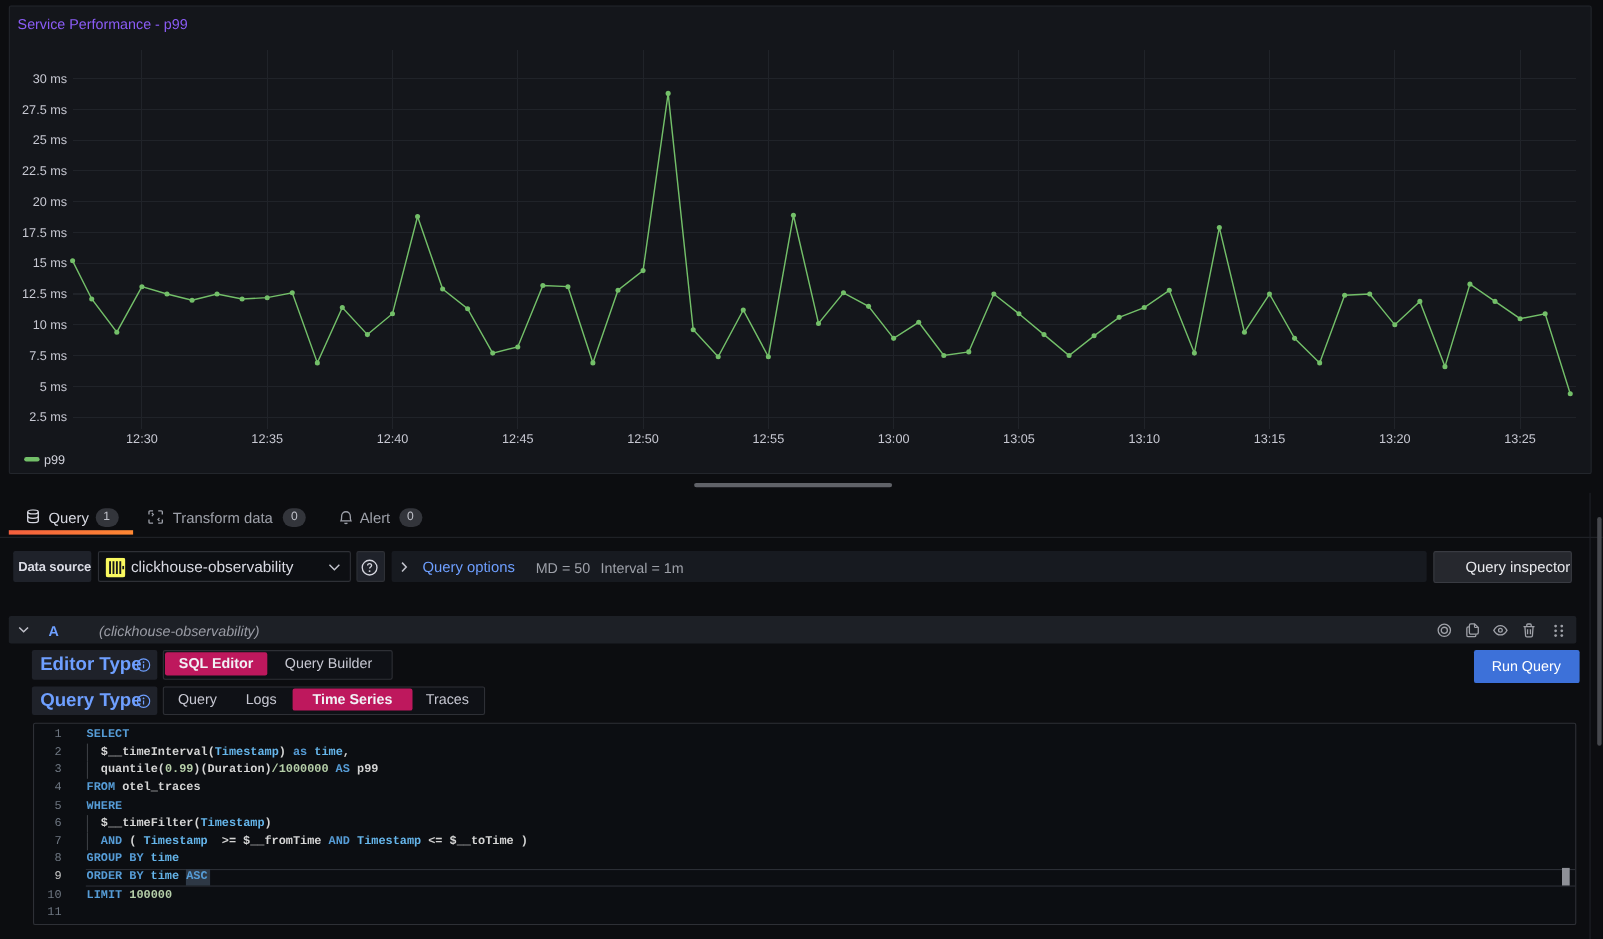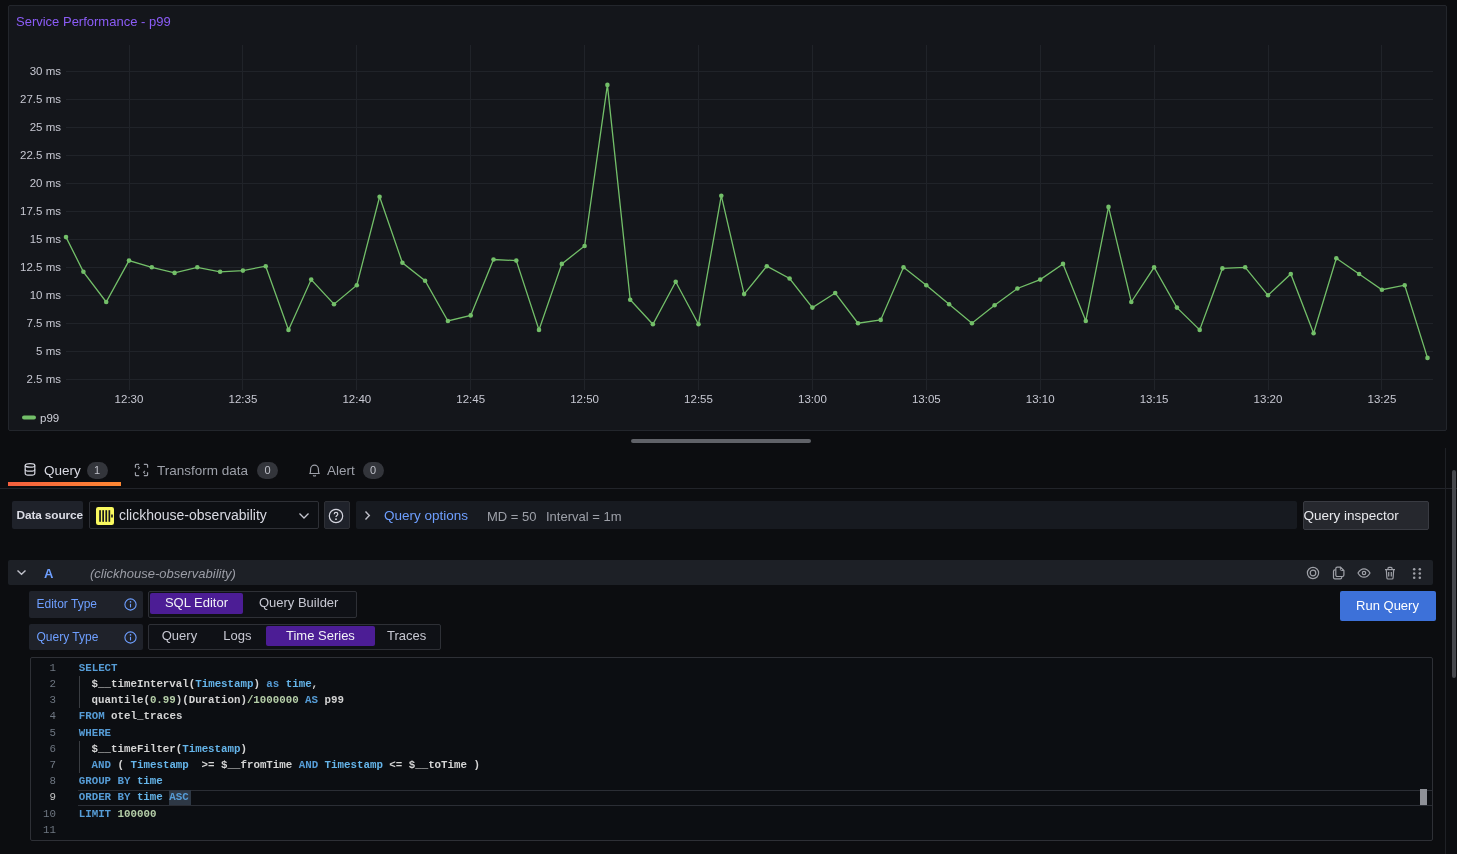--- a/index.html
+++ b/index.html
@@ -3,24 +3,24 @@
 <style>
 * { margin:0; padding:0; box-sizing:border-box; }
 html,body { width:1457px; height:854px; background:#0c0d10; overflow:hidden;
   font-family:"Liberation Sans",sans-serif; }
 .abs { position:absolute; }
 svg text { font-family:"Liberation Sans",sans-serif; }
 .codeline { left:30.5px; width:1402px; height:16.18px;
   font-family:"Liberation Mono",monospace; font-size:10.8px; font-weight:700; line-height:16.18px; white-space:pre; }
 .lnum { position:absolute; left:0; width:25.5px; text-align:right; color:#6e7681; font-weight:400; }
 .lnum.active { color:#c6c6c6; }
-.lbl { position:absolute; background:#1f222a; border-radius:2px; font-size:12px; font-weight:400; color:#6e9fff; line-height:26.5px; padding-left:8px; width:114.5px; height:26.5px; }
+.lbl { position:absolute; background:#1f222a; border-radius:2px; font-size:17px; font-weight:700; color:#6e9fff; line-height:26.5px; padding-left:8px; width:114.5px; height:26.5px; }
 .radio { position:absolute; border:1px solid #2e3036; border-radius:2px; height:26.5px; background:#0f1116; }
 .seg { position:absolute; top:2px; height:20.5px; line-height:20.5px; font-size:13px; text-align:center; color:#c7c8d2; }
-.seg.on { background:#4c1d95; border-radius:2px; color:#f1f2f6; font-weight:400; }
+.seg.on { background:#be185d; border-radius:2px; color:#f1f2f6; font-weight:700; }
 </style></head><body>
 <div class="abs" style="left:8px;top:5px;width:1439px;height:426px;background:#14161b;border:1px solid #23262c;border-radius:2px"></div>
 <div class="abs" style="left:16px;top:14px;font-size:13px;font-weight:400;color:#8b5cf6">Service Performance - p99</div>
 <svg class="abs" style="left:0;top:0" width="1457" height="437">
     <g stroke="#202329" stroke-width="1" shape-rendering="crispEdges">
       <line x1="66" x2="1433" y1="71.5" y2="71.5"></line>
       <line x1="66" x2="1433" y1="99.5" y2="99.5"></line>
       <line x1="66" x2="1433" y1="127.4" y2="127.4"></line>
       <line x1="66" x2="1433" y1="155.4" y2="155.4"></line>
       <line x1="66" x2="1433" y1="183.4" y2="183.4"></line>
@@ -185,21 +185,21 @@
     <path d="M6.2 6.2 C6.2 5.2 7 4.4 8 4.4 C9 4.4 9.8 5.2 9.8 6.1 C9.8 7.4 8 7.5 8 8.9"></path>
     <circle cx="8" cy="11.2" r="0.9" fill="#d4d5de" stroke="none"></circle>
   </svg>
 <div class="abs" style="left:355.5px;top:501px;width:941.5px;height:28px;background:#171a20;border-radius:2px"></div>
 <svg class="abs" style="left:364px;top:510px" width="7" height="11" viewBox="0 0 7 11" fill="none" stroke="#c0c1ca" stroke-width="1.4">
     <path d="M1.5 1.5 L5.3 5.5 L1.5 9.5"></path>
   </svg>
 <div class="abs" style="left:384px;top:508px;font-size:13.5px;font-weight:500;color:#6e9fff">Query options</div>
 <div class="abs" style="left:487px;top:509px;font-size:13px;color:#9da0a8">MD = 50</div>
 <div class="abs" style="left:546px;top:509px;font-size:13px;color:#9da0a8">Interval = 1m</div>
-<div class="abs" style="left:1302.5px;top:501px;width:126px;height:28.5px;background:#26282e;border:1px solid #393b42;border-radius:2px;font-size:13.5px;font-weight:500;color:#e8e9ed;text-align:left;line-height:27px">Query inspector</div>
+<div class="abs" style="left:1302.5px;top:501px;width:126px;height:28.5px;background:#26282e;border:1px solid #393b42;border-radius:2px;font-size:13.5px;font-weight:500;color:#e8e9ed;text-align:right;line-height:27px">Query inspector</div>
 <div class="abs" style="left:1444.5px;top:448px;width:1px;height:406px;background:#1f2126"></div>
 <div class="abs" style="left:1452px;top:470px;width:4px;height:208px;border-radius:2px;background:#46484d"></div>
 <div class="abs" style="left:8px;top:560px;width:1424.5px;height:24.5px;background:#1d2026;border-radius:2px"></div>
 <svg class="abs" style="left:16px;top:569px" width="11" height="7" viewBox="0 0 11 7" fill="none" stroke="#c0c1ca" stroke-width="1.4">
     <path d="M1.5 1.5 L5.5 5.3 L9.5 1.5"></path>
   </svg>
 <div class="abs" style="left:44px;top:566px;font-size:13px;font-weight:700;color:#6e9fff">A</div>
 <div class="abs" style="left:90px;top:566px;font-size:13px;font-style:italic;color:#9b9da6">(clickhouse-observability)</div>
 <svg class="abs" style="left:1306px;top:566px" width="14" height="14" viewBox="0 0 14 14" fill="none" stroke="#9fa1a8" stroke-width="1.2">
     <circle cx="7" cy="7" r="5.6"></circle>

